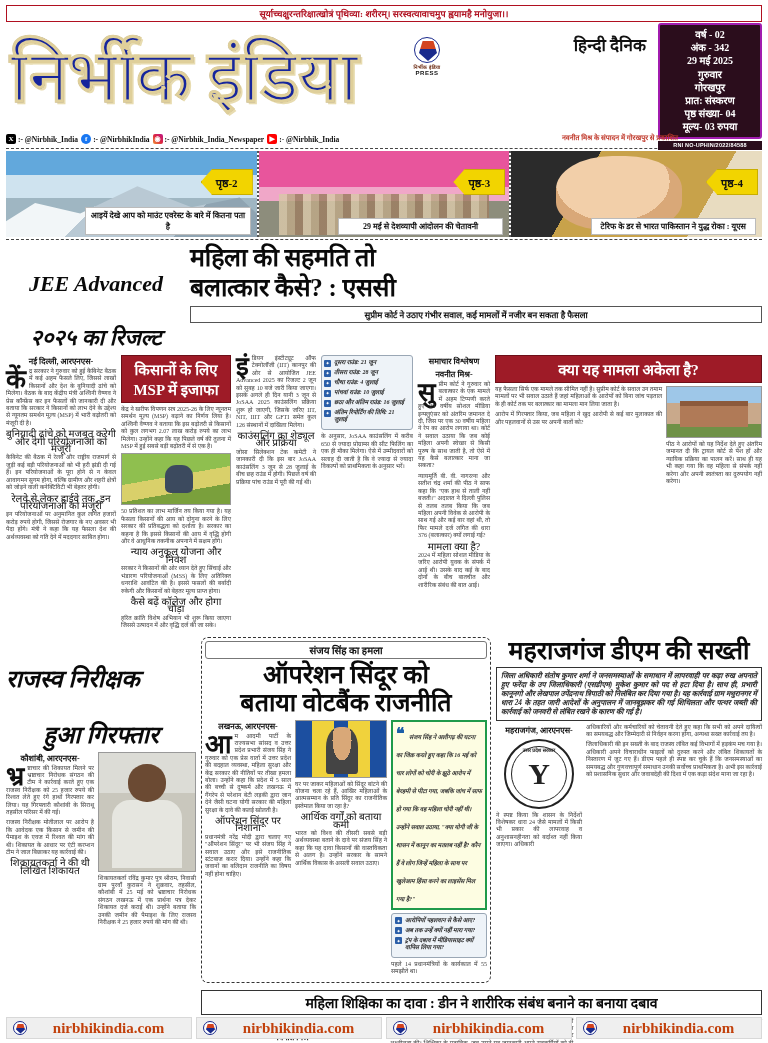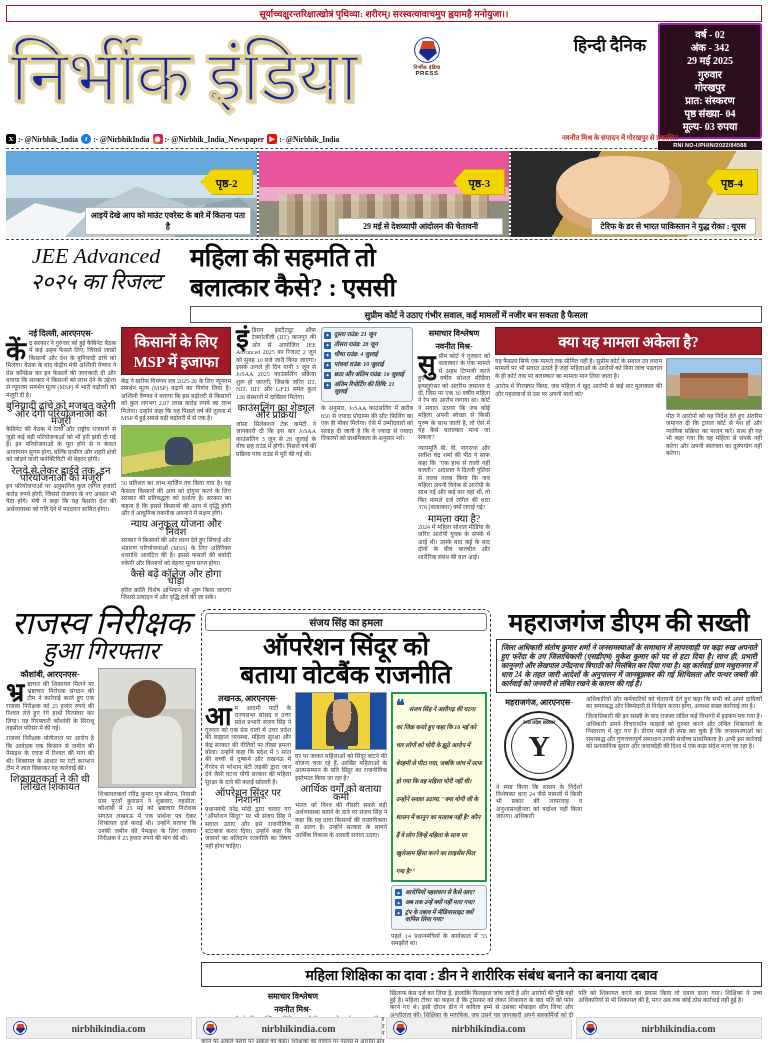--- a/index.html
+++ b/index.html
@@ -149,22 +149,22 @@
   .hl-left{ width:234px; }
   .hl-mid{ width:180px; text-align:center; }
   .hl-right{ flex:1; }
   .hl-big{
     font-family:"Liberation Serif", serif;
     font-weight:bold; color:#0a0a0a;
     font-size:25px; line-height:30px; letter-spacing:-.3px;
   }
   .hl-italic{
     font-family:"Liberation Serif", serif;
-    font-style:italic; font-weight:normal; color:#0a0a0a;
-    font-size:22px; line-height:26px;
+    font-style:italic; font-weight:bold; color:#0a0a0a;
+    font-size:22px; line-height:26px;margin-top:28px;
   }
   .sub-strip{
     border:1px solid #8a1b2b; border-radius:4px;
     padding:2px 4px; margin-top:3px;
     font-family:"Liberation Serif",serif;
     font-size:10px; font-weight:bold; color:#111; text-align:center;
     background:#fff;
   }
   .sub-strip.plain{ border:1px solid #555; border-radius:0; font-size:8.5px;}
 
@@ -327,21 +327,21 @@
     width:14px;height:14px;border-radius:50%;
     border:1px solid #1a2a8c; background:#fff; position:relative; flex:0 0 auto;
   }
   .flogo:after{
     content:""; position:absolute; left:2px; top:1.5px; width:9px;height:10px;
     background:linear-gradient(180deg,#d4441f 0 40%,#1a2a8c 40% 100%);
     clip-path: polygon(20% 0,80% 0,100% 60%,50% 100%,0 60%);
   }
   .furl{
     flex:1; text-align:center;
-    font-family:"Liberation Serif",serif; font-size:10px; font-weight:bold; color:#404040;
+    font-family:"Liberation Serif",serif; font-size:15px; font-weight:bold; color:#c2410c;
   }
 </style>
 </head>
 <body>
 
 <div class="page">
 
   <div class="sanskrit-strip">
     <span>सूर्याच्चक्षुरन्तरिक्षात्खोत्रं पृथिव्या: शरीरम्। सरस्वत्यावाचमुप ह्वयामहै मनोयुजा।।</span>
   </div>
@@ -517,21 +517,21 @@
             <p>पीठ ने आरोपों को यह निर्देश देते हुए अंतरिम जमानत दी कि ट्रायल कोर्ट से पेश हों और न्यायिक प्रक्रिया का पालन करें। साथ ही यह भी कहा गया कि वह महिला से संपर्क नहीं करेगा और अपनी स्वतंत्रता का दुरुपयोग नहीं करेगा।</p>
           </div>
         </div>
       </div>
     </div>
   </div>
 
   <div class="mid-row">
 
     <div class="rev-col">
-      <div class="hl-italic" style="font-size:32px; line-height:28px; text-align:center;">राजस्व निरीक्षक</div>
+      <div class="hl-italic" style="font-size:24px; line-height:28px; text-align:left;">राजस्व निरीक्षक</div>
       <div class="hl-italic" style="font-size:24px; line-height:28px; text-align:center;">हुआ गिरफ्तार</div>
       <div style="display:flex; gap:4px; margin-top:3px;">
         <div style="width:88px;">
           <div class="byline">कौशांबी, आरएनएस-</div>
           <div class="txt">
             <p><span class="dropcap">भ्र</span><span>ष्टाचार की शिकायत मिलने पर भ्रष्टाचार निरोधक संगठन की टीम ने कार्रवाई करते हुए एक राजस्व निरीक्षक को 25 हजार रुपये की रिश्वत लेते हुए रंगे हाथों गिरफ्तार कर लिया। यह गिरफ्तारी कौशांबी के सिराथू तहसील परिसर में की गई।</span></p>
             <p>राजस्व निरीक्षक मोतीलाल पर आरोप है कि आवेदक एक किसान से जमीन की पैमाइश के एवज में रिश्वत की मांग की थी। शिकायत के आधार पर एंटी करप्शन टीम ने जाल बिछाकर यह कार्रवाई की।</p>
             <div class="subhead">शिकायतकर्ता ने की थी लिखित शिकायत</div>
           </div>
         </div>

